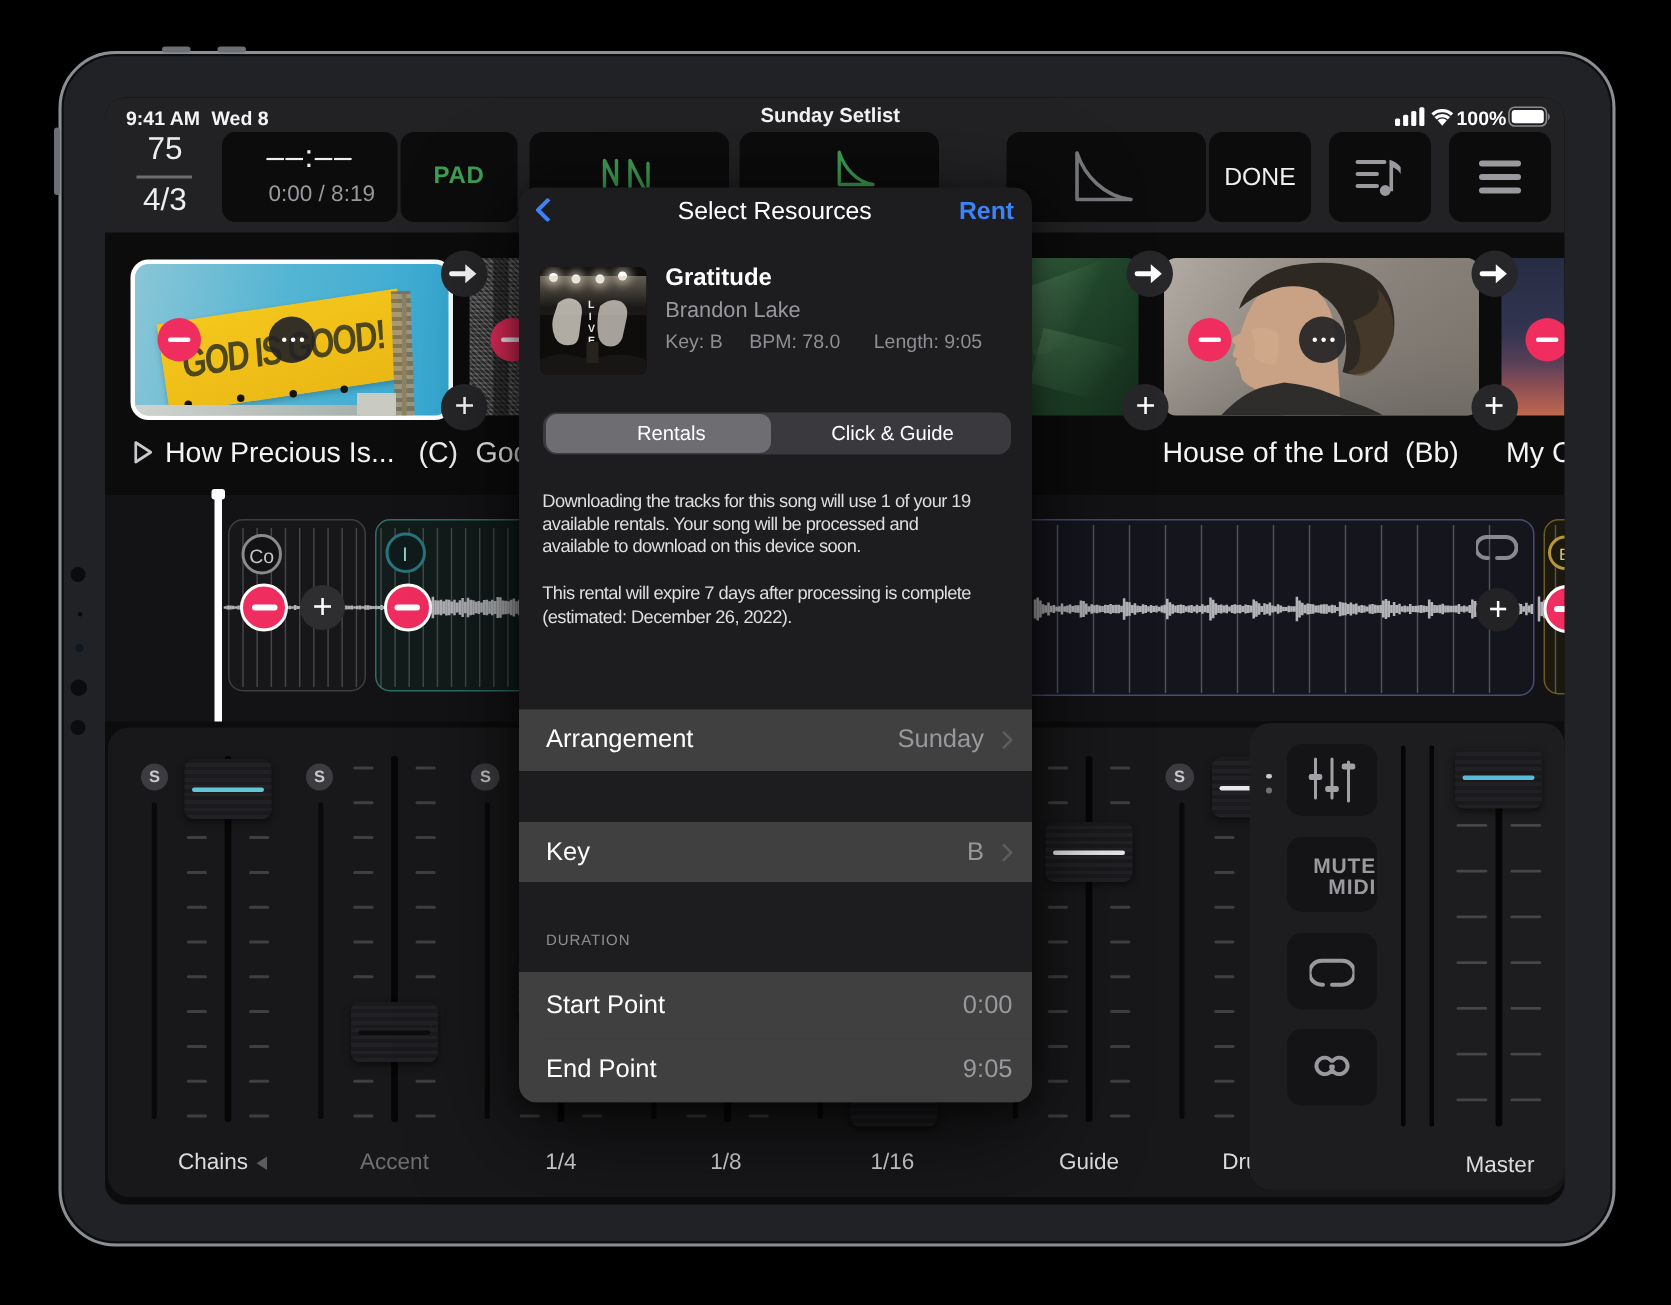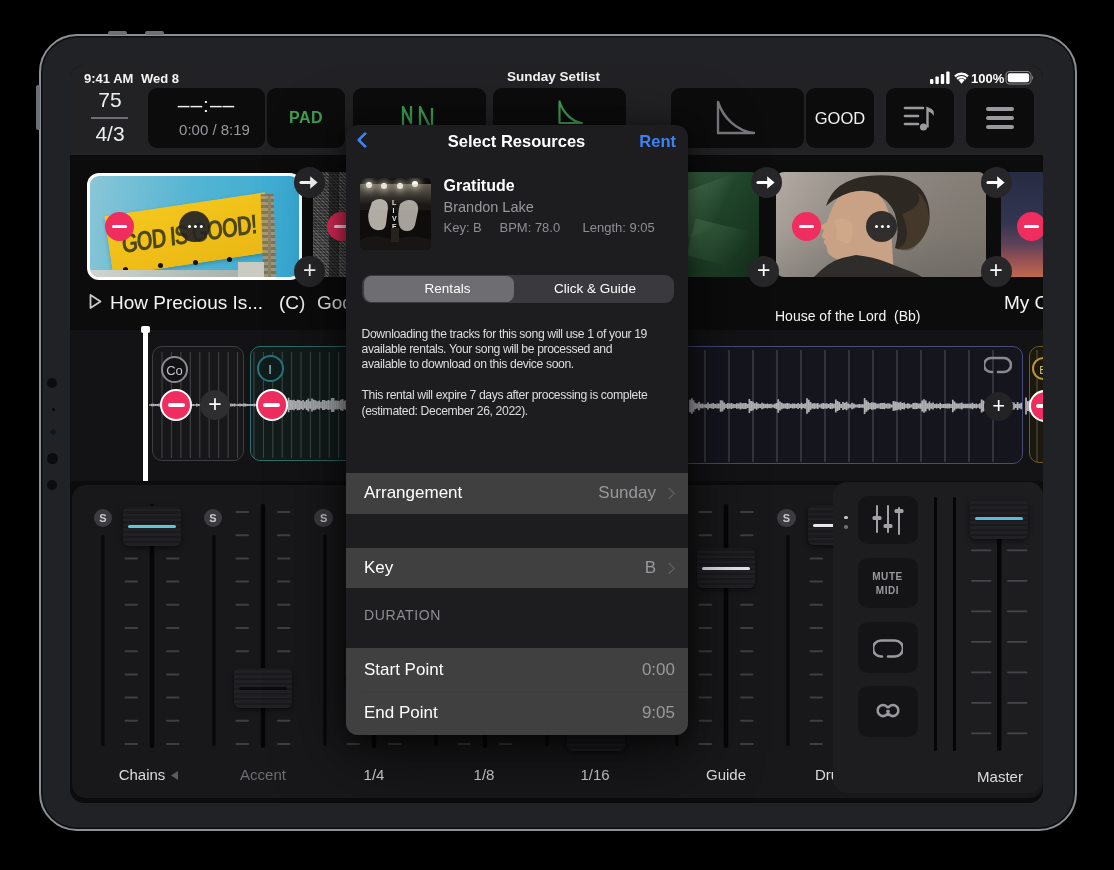--- a/index.html
+++ b/index.html
@@ -76,21 +76,21 @@
         </svg>
     <div class="g" style="left:493px;top:88px;width:133px;height:60px;background:#0c0c0d;border-radius:9px;"></div>
     <svg class="g" style="left:557px;top:99px;" width="28" height="27" viewBox="0 0 28 27">
           <path d="M2.5 2.5 L2.5 24 L25 24 C14 22.5 6 13 2.5 2.5 Z" fill="none" stroke="#3f9e54" stroke-width="2.2" stroke-linejoin="round"></path>
         </svg>
     <div class="g" style="left:671px;top:88px;width:133px;height:60px;background:#0c0c0d;border-radius:9px;"></div>
     <svg class="g" style="left:715px;top:99px;" width="42" height="38" viewBox="0 0 42 38">
           <path d="M3 3 L3 34 L39 34 C21 32 8 18 3 3 Z" fill="none" stroke="#77787c" stroke-width="2.4" stroke-linejoin="round"></path>
         </svg>
     <div class="g" style="left:806px;top:88px;width:68px;height:60px;background:#0c0c0d;border-radius:9px;"></div>
-    <div class="g txt" style="left:806px;top:109px;width:68px;text-align:center;font-size:16.5px;font-weight:500;color:#f0f0f1;">GOOD</div>
+    <div class="g txt" style="left:806px;top:109px;width:68px;text-align:center;font-size:16.5px;font-weight:500;color:#f0f0f1;">DONE</div>
     <div class="g" style="left:886px;top:88px;width:68px;height:60px;background:#0c0c0d;border-radius:9px;"></div>
     <svg class="g" style="left:903px;top:104px;" width="34" height="28" viewBox="0 0 34 28">
       <g stroke="#9a9a9e" stroke-width="2.6" stroke-linecap="round">
         <line x1="2" y1="4" x2="20" y2="4"></line>
             <line x1="2" y1="12" x2="15" y2="12"></line>
             <line x1="2" y1="20" x2="15" y2="20"></line>
       </g>
       <circle cx="20.5" cy="23" r="3.6" fill="#9a9a9e"></circle>
           <rect x="23.3" y="7" width="2.4" height="16.5" fill="#9a9a9e"></rect>
           <path d="M23.3 7 q5.5 1 7.5 5 l0 -4.5 q-2.5 -3.5 -7.5 -5 z" fill="#9a9a9e"></path>
@@ -175,21 +175,21 @@
 
     <div class="g" style="left:294.3px;top:256.4px;width:31px;height:31px;border-radius:50%;background:#27272a;color:#fff;font-size:23px;font-weight:400;text-align:center;line-height:29px;">+</div>
     <div class="g" style="left:748.3px;top:256.4px;width:31px;height:31px;border-radius:50%;background:#27272a;color:#fff;font-size:23px;font-weight:400;text-align:center;line-height:29px;">+</div>
     <div class="g" style="left:980.5px;top:256.4px;width:31px;height:31px;border-radius:50%;background:#27272a;color:#fff;font-size:23px;font-weight:400;text-align:center;line-height:29px;">+</div>
 
     <svg class="g" style="left:88px;top:293px;" width="15" height="17" viewBox="0 0 15 17">
           <path d="M2.5 2 L12.5 8.5 L2.5 15 Z" fill="none" stroke="#c9c9cd" stroke-width="1.8" stroke-linejoin="round"></path>
         </svg>
     <div class="g txt" style="left:110px;top:292px;font-size:19px;color:#f4f4f5;">How Precious Is...&nbsp;&nbsp;&nbsp;(C)</div>
     <div class="g txt" style="left:317px;top:292px;font-size:19px;color:#f4f4f5;">God Is Goo...&nbsp;&nbsp;&nbsp;(B)</div>
-    <div class="g txt" style="left:775px;top:308px;font-size:14px;color:#f4f4f5;">House of the Lord&nbsp;&nbsp;(Bb)</div>
+    <div class="g txt" style="left:775px;top:292px;font-size:19px;color:#f4f4f5;">House of the Lord&nbsp;&nbsp;(Bb)</div>
     <div class="g txt" style="left:1004px;top:292px;font-size:19px;color:#f4f4f5;">My Chains...</div>
 
     <div class="g" style="left:152px;top:346px;width:92px;height:115px;border:1.5px solid #3e3e42;border-radius:10px;background:#17171a;"></div>
     <div class="g" style="left:250px;top:346px;width:270px;height:115px;border:1.5px solid #2e6e68;border-radius:10px;background:#121c1b;"></div>
     <div class="g" style="left:526px;top:346px;width:497px;height:118px;border:1.5px solid #4a4a78;border-radius:10px;background:#15151e;"></div>
     <div class="g" style="left:1029px;top:346px;width:60px;height:117px;border:1.5px solid #6d5a20;border-radius:10px;background:#1b180e;"></div>
     <svg class="g" style="left:152px;top:346px;" width="891" height="118" viewBox="0 0 891 118">
       <g stroke="#ffffff" stroke-opacity="0.20" stroke-width="1">
             <path d="M10.0 6V112M19.4 6V112M28.9 6V112M38.3 6V112M47.8 6V112M57.2 6V112M66.7 6V112M76.1 6V112M85.6 6V112"></path>
             <path d="M102.0 6V112M111.4 6V112M120.8 6V112M130.2 6V112M139.6 6V112M149.0 6V112M158.4 6V112M167.8 6V112M177.2 6V112M186.6 6V112"></path>
@@ -323,21 +323,21 @@
         <line x1="5" y1="14" x2="5" y2="14"></line>
             <line x1="16" y1="22" x2="16" y2="22"></line>
             <line x1="27" y1="8" x2="27" y2="8"></line>
       </g>
       <g fill="#a2a2a6">
             <rect x="0.5" y="13" width="9" height="4" rx="1.5"></rect>
             <rect x="11.5" y="21" width="9" height="4" rx="1.5"></rect>
             <rect x="22.5" y="6" width="9" height="4" rx="1.5"></rect>
           </g>
     </svg>
-    <div class="g pbtn" style="left:857.5px;top:557.7px;height:50.7px;color:#9a9a9e;font-size:10px;font-weight:600;letter-spacing:0.6px;text-align:center;line-height:14px;padding-top:12px;">MUTE<br>MIDI</div>
+    <div class="g pbtn" style="left:857.5px;top:557.7px;height:50.7px;color:#9a9a9e;font-size:14px;font-weight:600;letter-spacing:0.6px;text-align:right;line-height:14px;padding-top:12px;">MUTE<br>MIDI</div>
     <div class="g pbtn" style="left:857.5px;top:622.3px;height:50.7px;"></div>
     <svg class="g" style="left:873px;top:638px;" width="30" height="21" viewBox="0 0 30 21">
           <path d="M9 18.5 H8 a6.5 6.5 0 0 1 0 -16 h14 a6.5 6.5 0 0 1 0 16 h-7" fill="none" stroke="#9a9a9e" stroke-width="2.6" stroke-linecap="round"></path>
         </svg>
     <div class="g pbtn" style="left:857.5px;top:686px;height:50.7px;"></div>
     <svg class="g" style="left:874px;top:702px;" width="28" height="18" viewBox="0 0 28 18">
           <path d="M14.6 9 a5.5 5.5 0 1 1 -1.2 -3.9 M13.4 9 a5.5 5.5 0 1 0 1.2 -3.9" fill="none" stroke="#9a9a9e" stroke-width="2.6" stroke-linecap="round"></path>
         </svg>
 
     <div class="g" style="left:933.8px;top:497px;width:3.4px;height:254px;border-radius:2px;background:#050506;"></div>
@@ -362,21 +362,21 @@
       <rect x="997" y="504" width="4.5" height="247" rx="2" fill="#060607"></rect>
     </svg>
     <div class="g fh" style="left:970.2px;top:498.6px;">
           <div class="fl" style="background:#55bcd9;"></div>
         </div>
     <div class="g lab" style="left:950px;top:768px;width:100px;">Master</div>
 
     <div class="g" id="modal" style="left:345.5px;top:124.5px;width:342.5px;height:610.5px;border-radius:12px;background:#1d1d1f;box-shadow:0 18px 70px rgba(0,0,0,.65),0 4px 18px rgba(0,0,0,.5);overflow:hidden;">
 
       <div style="position:absolute;left:13px;top:9px;width:12px;height:12px;border-top:3px solid #3d82f7;border-left:3px solid #3d82f7;transform:rotate(-45deg);border-radius:2px;"></div>
-      <div class="txt" style="position:absolute;left:0;top:7px;width:342px;text-align:center;font-size:16.5px;font-weight:700;color:#fff;">Select Resources</div>
+      <div class="txt" style="position:absolute;left:0;top:7px;width:342px;text-align:center;font-size:16.5px;font-weight:400;color:#fff;">Select Resources</div>
       <div class="txt" style="position:absolute;right:12px;top:7px;font-size:16.5px;font-weight:600;color:#3d82f7;">Rent</div>
 
       <div style="position:absolute;left:14.5px;top:53.5px;width:71px;height:72px;border-radius:5px;overflow:hidden;background:#0e0d0c;">
         <div style="position:absolute;left:6px;top:4px;width:6px;height:6px;border-radius:50%;background:#fff;box-shadow:0 0 6px 3px rgba(255,245,220,.55),15px 1px 0 #fff,15px 1px 6px 3px rgba(255,245,220,.5),31px 1px 0 #fff,31px 1px 6px 3px rgba(255,245,220,.5),46px -1px 0 #fff,46px -1px 6px 3px rgba(255,245,220,.5);"></div>
         <div style="position:absolute;left:0px;top:6px;width:71px;height:26px;background:linear-gradient(180deg,rgba(200,190,170,.45),rgba(120,110,95,.12) 80%);"></div>
         <svg style="position:absolute;left:0;top:0;" width="71" height="72" viewBox="0 0 71 72">
           <g fill="#ddd8ce" opacity=".92">
             <path d="M12 24 q6 -5 12 -2 q4 2 4 8 l-2 16 q-1 6 -6 6 q-7 1 -10 -5 q-3 -7 -1 -14 z" opacity=".85"></path>
             <path d="M40 26 q7 -6 14 -3 q5 3 4 10 l-3 14 q-2 6 -8 6 q-6 0 -8 -6 q-2 -11 1 -21 z" opacity=".8"></path>
           </g>
@@ -406,21 +406,21 @@
       <div class="mrow" style="top:348px;">
             <span class="l">Arrangement</span>
             <span class="v">Sunday</span>
             <span class="chev"></span>
           </div>
       <div class="mrow" style="top:423px;height:40.5px;">
             <span class="l">Key</span>
             <span class="v">B</span>
             <span class="chev"></span>
           </div>
-      <div class="txt" style="position:absolute;left:18.5px;top:482px;font-size:14px;letter-spacing:0.6px;color:#8e8e93;">DURATION</div>
+      <div class="txt" style="position:absolute;left:18.5px;top:497px;font-size:10px;letter-spacing:0.6px;color:#8e8e93;">DURATION</div>
       <div class="mrow" style="top:523px;height:44px;">
             <span class="l" style="font-size:17px;">Start Point</span>
             <span class="v" style="right:13px;color:#98989d;">0:00</span>
           </div>
       <div class="mrow" style="top:567px;height:43.5px;padding-left:17px;">
             <span class="l" style="font-size:17px;">End Point</span>
             <span class="v" style="right:13px;color:#98989d;">9:05</span>
           </div>
       <div style="position:absolute;left:16px;top:567px;width:326.5px;height:1px;background:#3d3d3f;"></div>
     </div>

